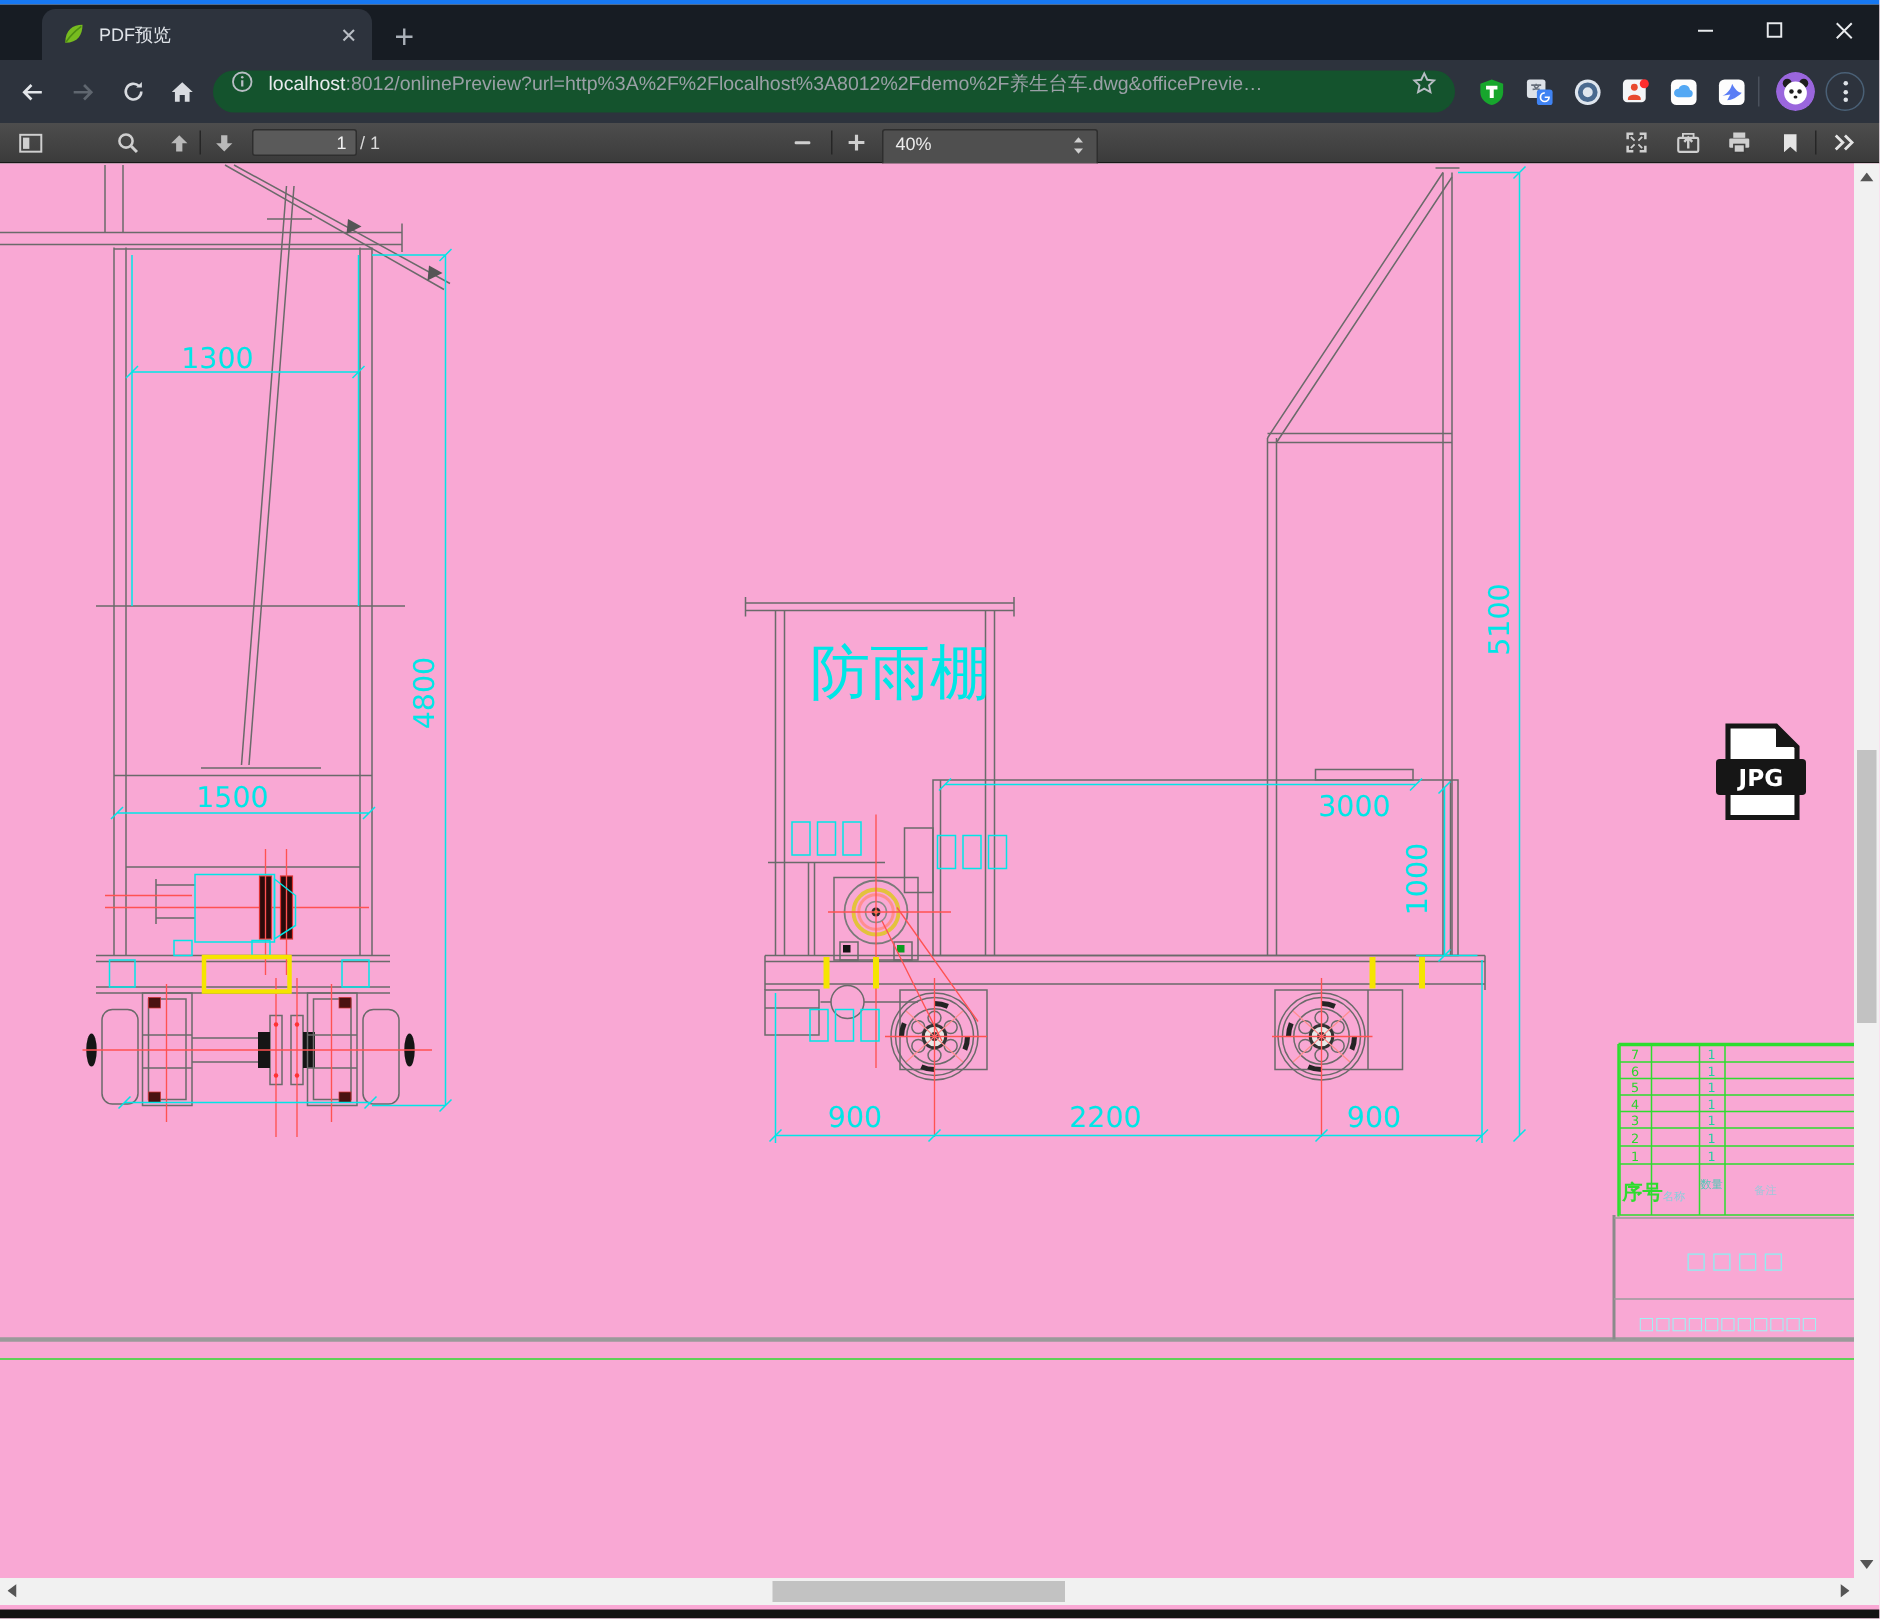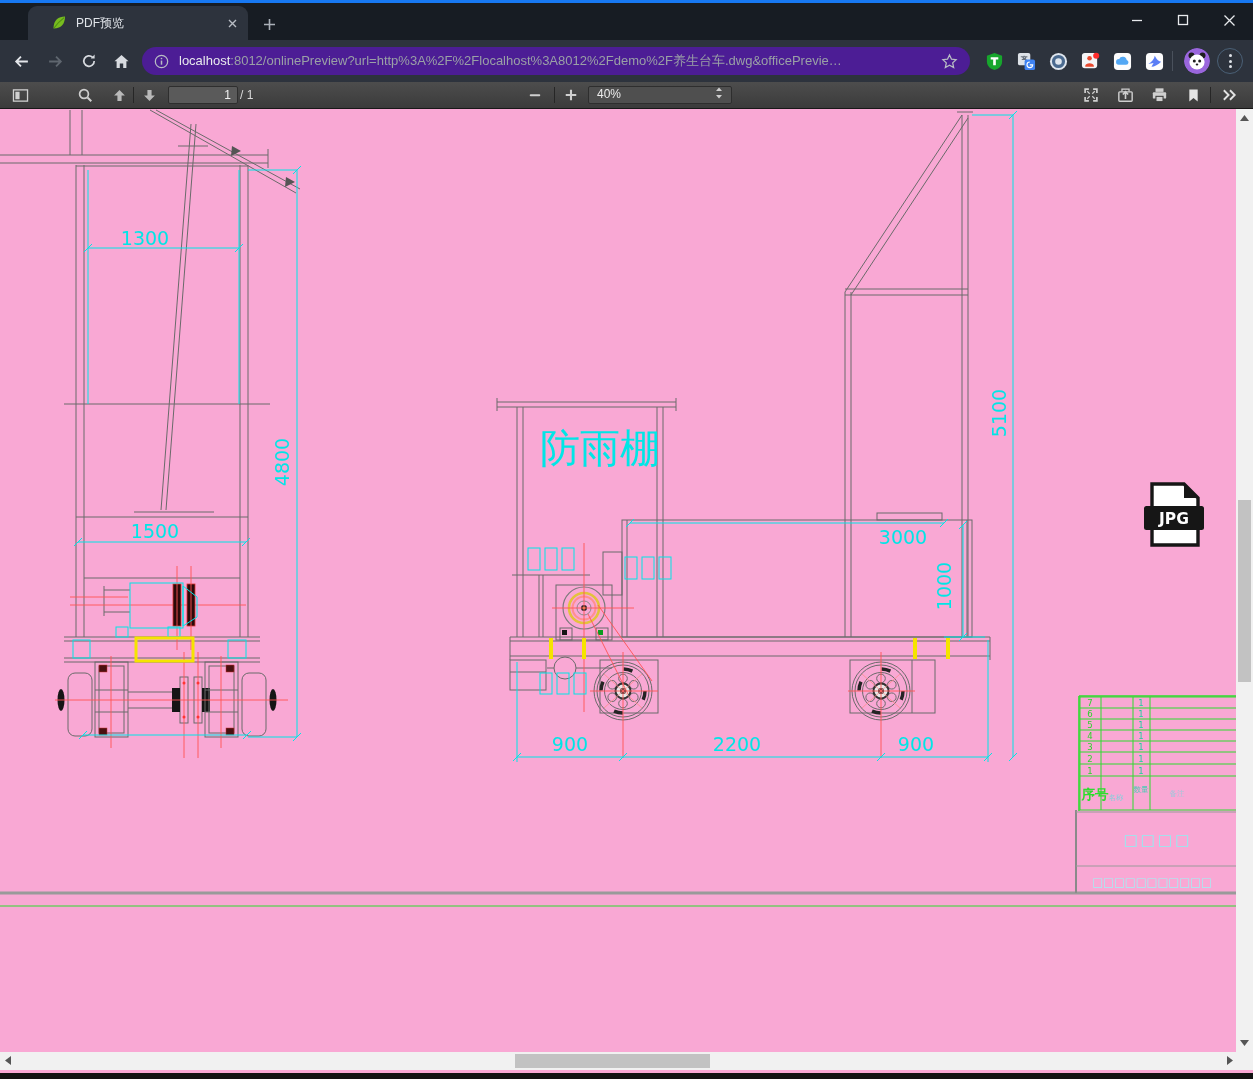--- a/index.html
+++ b/index.html
@@ -2,51 +2,51 @@
 <html><head>
 <meta charset="utf-8">
 <style>
   html,body{margin:0;padding:0;width:1253px;height:1079px;overflow:hidden;
     font-family:"Liberation Sans",sans-serif;background:#fff;position:relative}
   .abs{position:absolute}
   
   #accent-line{position:absolute;top:0;left:0;right:0;height:3px;background:#1778f2}
   #titlebar{position:absolute;top:3px;left:0;right:0;height:37px;background:#171c23}
   #tab{position:absolute;left:28px;top:3px;width:220px;height:34px;background:#2d333d;
-    border-radius:9px 9px 0 0;display:flex;align-items:center;padding:0 8px 0 23px;box-sizing:border-box}
+    border-radius:9px 9px 0 0;display:flex;align-items:center;padding:0 8px 0 13px;box-sizing:border-box}
   #tab-title{color:#e0e4e9;font-size:12px;margin-left:9px;flex:1;white-space:nowrap}
   .tab-close{width:16px;height:16px;border-radius:8px;display:flex;align-items:center;justify-content:center}
   #new-tab{position:absolute;left:258px;top:10px;width:22px;height:22px;border-radius:11px;
     display:flex;align-items:center;justify-content:center}
   .winbtn{position:absolute;top:5px;width:30px;height:24px;display:flex;align-items:center;justify-content:center}
   
   #navbar{position:absolute;top:40px;left:0;right:0;height:42px;background:#2d333d}
   .navbtn{position:absolute;top:8px;width:26px;height:26px;display:flex;align-items:center;justify-content:center;border-radius:13px}
-  #address-bar{position:absolute;left:142px;top:7px;width:828px;height:28px;background:#4c1d95;
-    border-radius:14px;display:flex;align-items:center;padding:0 12px;box-sizing:border-box}
+  #address-bar{position:absolute;left:142px;top:7px;width:828px;height:28px;background:#14532d;
+    border-radius:14px;display:flex;padding:0 12px;box-sizing:border-box}
   #url-text{font-size:13px;margin-left:10px;white-space:nowrap;overflow:hidden;flex:1}
   #url-text .host{color:#e8eaed}
   #url-text .rest{color:#9aa0a6}
   .ext{position:absolute;top:10px;width:22px;height:22px;display:flex;align-items:center;justify-content:center}
   #ext-separator{position:absolute;left:1172px;top:11px;width:1px;height:20px;background:#4a515c}
   #avatar{position:absolute;left:1184px;top:8px;width:26px;height:26px;border-radius:13px;overflow:hidden}
   #menu-btn{position:absolute;left:1217px;top:8px;width:26px;height:26px;border-radius:13px;
     border:1.5px solid #4a6076;box-sizing:border-box;display:flex;align-items:center;justify-content:center;gap:0;flex-direction:column}
   #menu-btn i{width:3px;height:3px;border-radius:50%;background:#dfe3e8;margin:1.2px 0;display:block}
   
   #pdfbar{position:absolute;top:82px;left:0;right:0;height:26px;border-bottom:1px solid #181818;
     background:linear-gradient(#4d4d4d,#3b3b3b)}
   .pbtn{position:absolute;top:3px;width:22px;height:20px;display:flex;align-items:center;justify-content:center}
   .psep{position:absolute;top:5px;width:1px;height:16px;background:#262626}
   #page-input{position:absolute;left:168px;top:4px;width:56px;height:16px;background:#5a5a5a;
     border:1px solid #2e2e2e;border-radius:2px;color:#f2f2f2;font-size:12px;text-align:right;padding:0 6px;font-family:"Liberation Sans",sans-serif}
   #page-count{position:absolute;left:240px;top:6px;color:#d9d9d9;font-size:12px}
   #zoom-select{position:absolute;left:588px;top:4px;width:144px;height:18px;background:#4f4f4f;
-    border:1px solid #2e2e2e;border-radius:2px;color:#ececec;font-size:12px;display:flex;align-items:flex-start;
-    padding:0 8px;box-sizing:border-box}
+    border:1px solid #2e2e2e;border-radius:2px;color:#ececec;font-size:12px;display:flex;align-items:flex-end;
+    padding:16px 8px;box-sizing:border-box}
   #zoom-select .val{flex:1}
   
   #content{position:absolute;top:109px;left:0;right:0;bottom:0;background:#f9a8d4}
   #cad-svg{position:absolute;top:0;left:0}
   #cad-svg text{font-family:"DejaVu Sans",sans-serif}
   .s{stroke:#6a6a6a;fill:none;stroke-width:1}
   .cy{stroke:#00e6e6;fill:none;stroke-width:1}
   .cyt{fill:#00e6e6}
   .rd{stroke:#ff5252;fill:none;stroke-width:.9}
   .gl{stroke:#2edc2e;fill:none;stroke-width:1}

